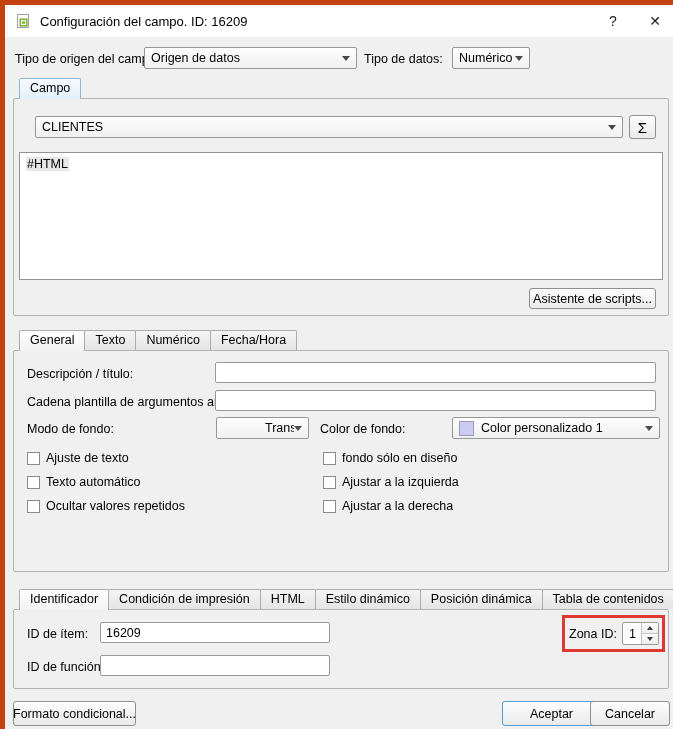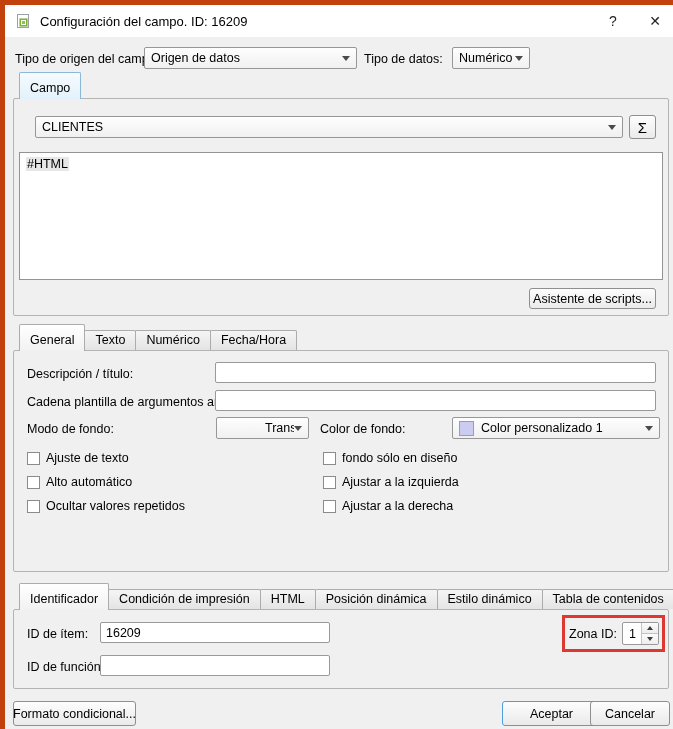--- a/index.html
+++ b/index.html
@@ -32,21 +32,21 @@
          justify-content:center; border:1px solid #8f8f8f; border-radius:3px;
          background:linear-gradient(#fdfdfd,#eaeaea); white-space:nowrap; }
   .btn.default { border-color:#4f9dda; }
 
   
   .tabrow { position:absolute; display:flex; align-items:flex-end; }
   .tab { box-sizing:border-box; border:1px solid #acacac; border-bottom:none;
          border-radius:2px 2px 0 0; background:linear-gradient(#f5f5f5,#e4e4e4);
          padding:2px 10px 3px; margin-bottom:1px; white-space:nowrap; }
   .tab + .tab { margin-left:-1px; }
-  .tab.active { background:linear-gradient(#ffffff,#f2f2f2); padding-top:8px; padding-bottom:4px;
+  .tab.active { background:linear-gradient(#ffffff,#f2f2f2); padding-top:2px; padding-bottom:4px;
                 margin-bottom:0; position:relative; z-index:3; }
   .tab.campo { background:linear-gradient(#f6fbfe,#e2f1fb); border-color:#8cb8d8; }
 
   .panel { position:absolute; box-sizing:border-box; border:1px solid #b4b4b4;
            border-radius:2px; background:#f0f0f0; }
 
   
   .tinput { position:absolute; box-sizing:border-box; border:1px solid #999; border-radius:2px;
             background:#fff; padding:0 5px; font-family:inherit; font-size:12.5px; }
 
@@ -143,21 +143,21 @@
     <span class="val">Color personalizado 1</span>
     <span class="chev"></span>
   </div>
 
   <div class="cbrow" style="left:22px; top:446px;">
     <span class="cb"></span>
     <span>Ajuste de texto</span>
   </div>
   <div class="cbrow" style="left:22px; top:470px;">
     <span class="cb"></span>
-    <span>Alto automático</span>
+    <span>Texto automático</span>
   </div>
   <div class="cbrow" style="left:22px; top:494px;">
     <span class="cb"></span>
     <span>Ocultar valores repetidos</span>
   </div>
   <div class="cbrow" style="left:318px; top:446px;align-items:center;">
     <span class="cb"></span>
     <span>fondo sólo en diseño</span>
   </div>
   <div class="cbrow" style="left:318px; top:470px;">
@@ -166,22 +166,22 @@
   </div>
   <div class="cbrow" style="left:318px; top:494px;">
     <span class="cb"></span>
     <span>Ajustar a la derecha</span>
   </div>
 
   <div class="tabrow" style="left:14px; top:580px; height:25px;">
     <span class="tab active">Identificador</span>
     <span class="tab">Condición de impresión</span>
     <span class="tab">HTML</span>
+    <span class="tab">Estilo dinámico</span>
     <span class="tab">Posición dinámica</span>
-    <span class="tab">Estilo dinámico</span>
     <span class="tab">Tabla de contenidos</span>
   </div>
   <div class="panel" style="left:8px; top:604px; width:656px; height:80px;"></div>
 
   <span class="lbl" style="left:22px; top:622px;">ID de ítem:</span>
   <input class="tinput" style="left: 95px; top: 617px; width: 230px; height: 21px;" value="16209">
 
   <div class="annotation" style="left: 557px; top: 610px; width: 103px; height: 37px; border-color: rgb(221, 57, 50);"></div>
   <span class="lbl" style="left:564px; top:622px;">Zona ID:</span>
   <div class="spin" style="left:617px; top:617px; width:37px; height:23px;">

